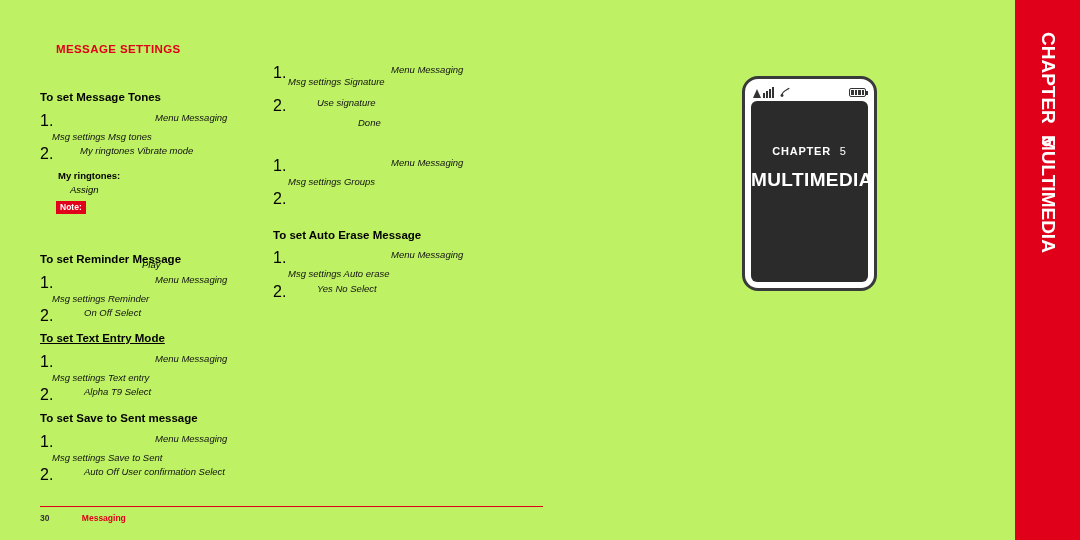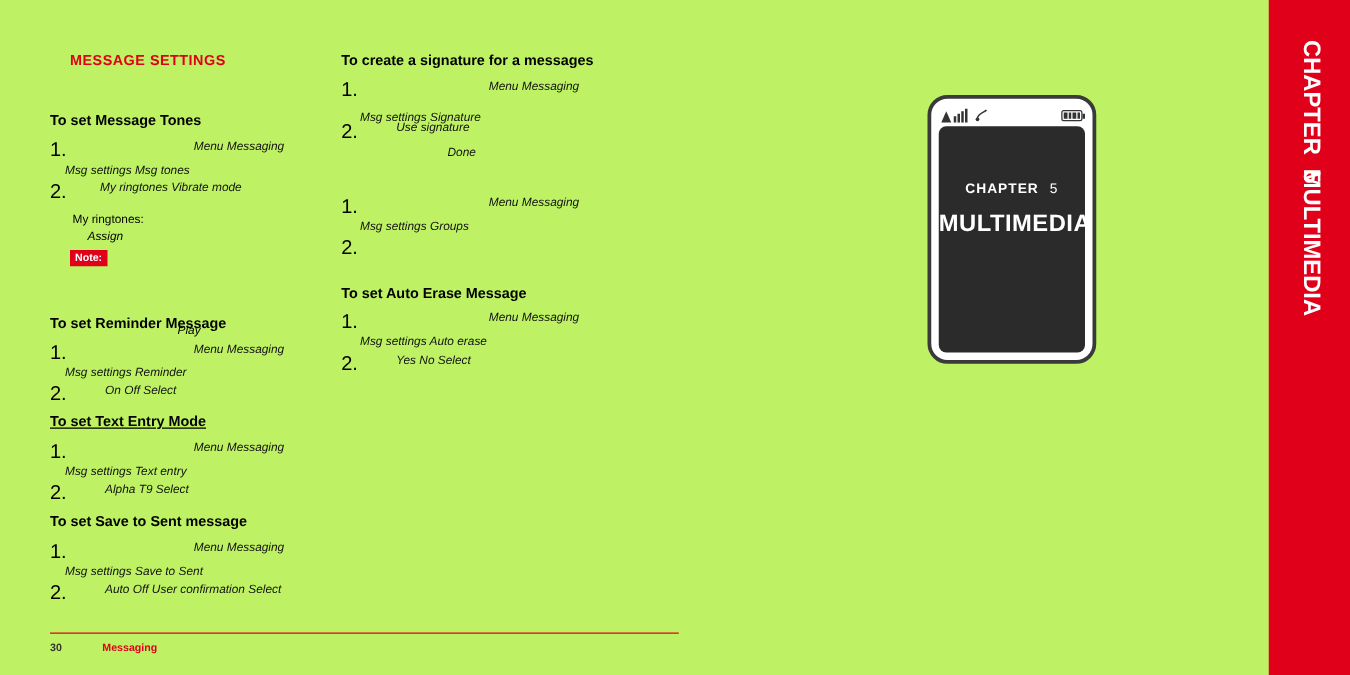--- a/index.html
+++ b/index.html
@@ -156,21 +156,21 @@
     display: inline-block;
     font-style: italic;
     font-size: 9.5px;
     color: #111;
   }
   .kw {
     font-style: italic;
     font-size: 9.5px;
   }
   .bold-lbl {
-    font-weight: normal;
+    font-weight: bold;
     font-size: 9.5px;
   }
   .note-box {
     display: inline-block;
     background: #e1001a;
     color: #ffffff;
     font-weight: bold;
     font-size: 8.5px;
     padding: 1px 4px 2px 4px;
   }
@@ -259,26 +259,25 @@
     <span class="path abs" style="left:115px; top:0;">Menu    Messaging</span>
   </div>
   <div class="abs" style="left:52px; top:447px;">
     <span class="path">Msg settings    Save to Sent</span>
   </div>
   <div class="abs" style="left:40px; top:466px; width:260px;">
     <span class="num abs" style="left:0; top:0;">2.</span>
     <span class="path abs" style="left:44px; top:0;">Auto  Off      User confirmation    Select</span>
   </div>
 
-  <div class="h2 abs" style="left:273px; top:43px;">To create a signature for a messages</div>
   <div class="abs" style="left:273px; top:64px; width:235px;">
     <span class="num abs" style="left:0; top:0;">1.</span>
     <span class="path abs" style="left:118px; top:0;">Menu    Messaging</span>
   </div>
-  <div class="abs" style="left:288px; top:84px;">
+  <div class="abs" style="left:288px; top:71px;">
     <span class="path">Msg settings    Signature</span>
   </div>
   <div class="abs" style="left:273px; top:97px; width:235px;">
     <span class="num abs" style="left:0; top:0;">2.</span>
     <span class="path abs" style="left:44px; top:0;">Use signature</span>
   </div>
   <div class="abs" style="left:358px; top:112px;">
     <span class="path">Done</span>
   </div>
 

